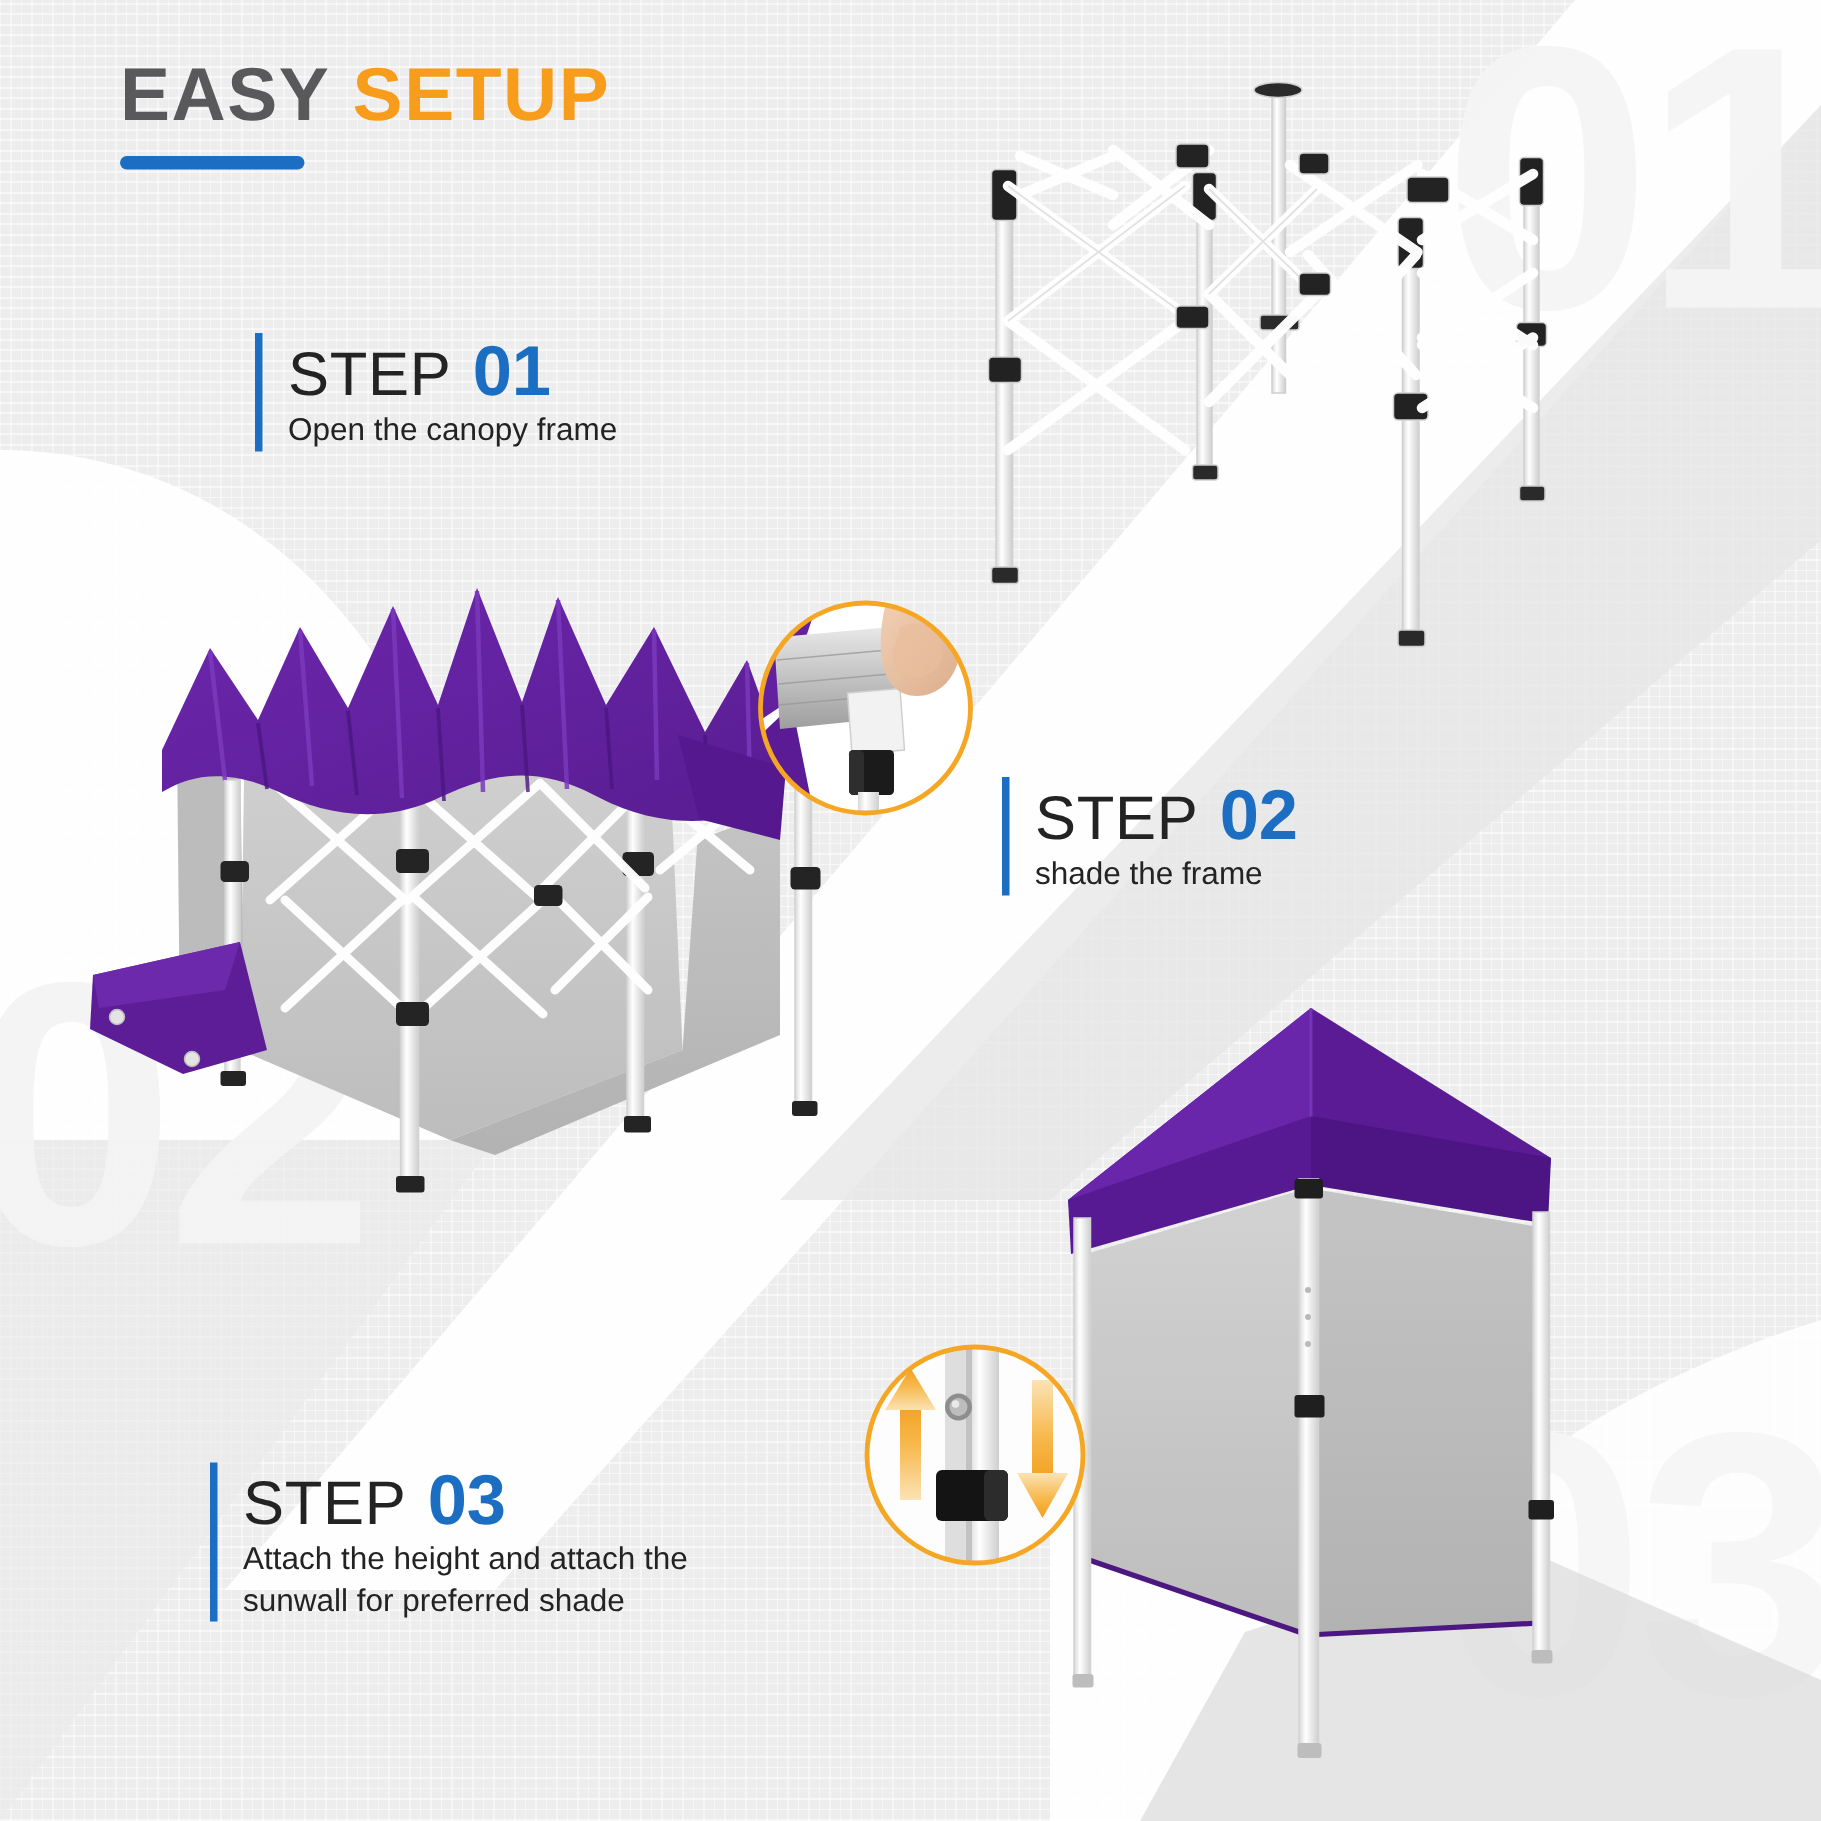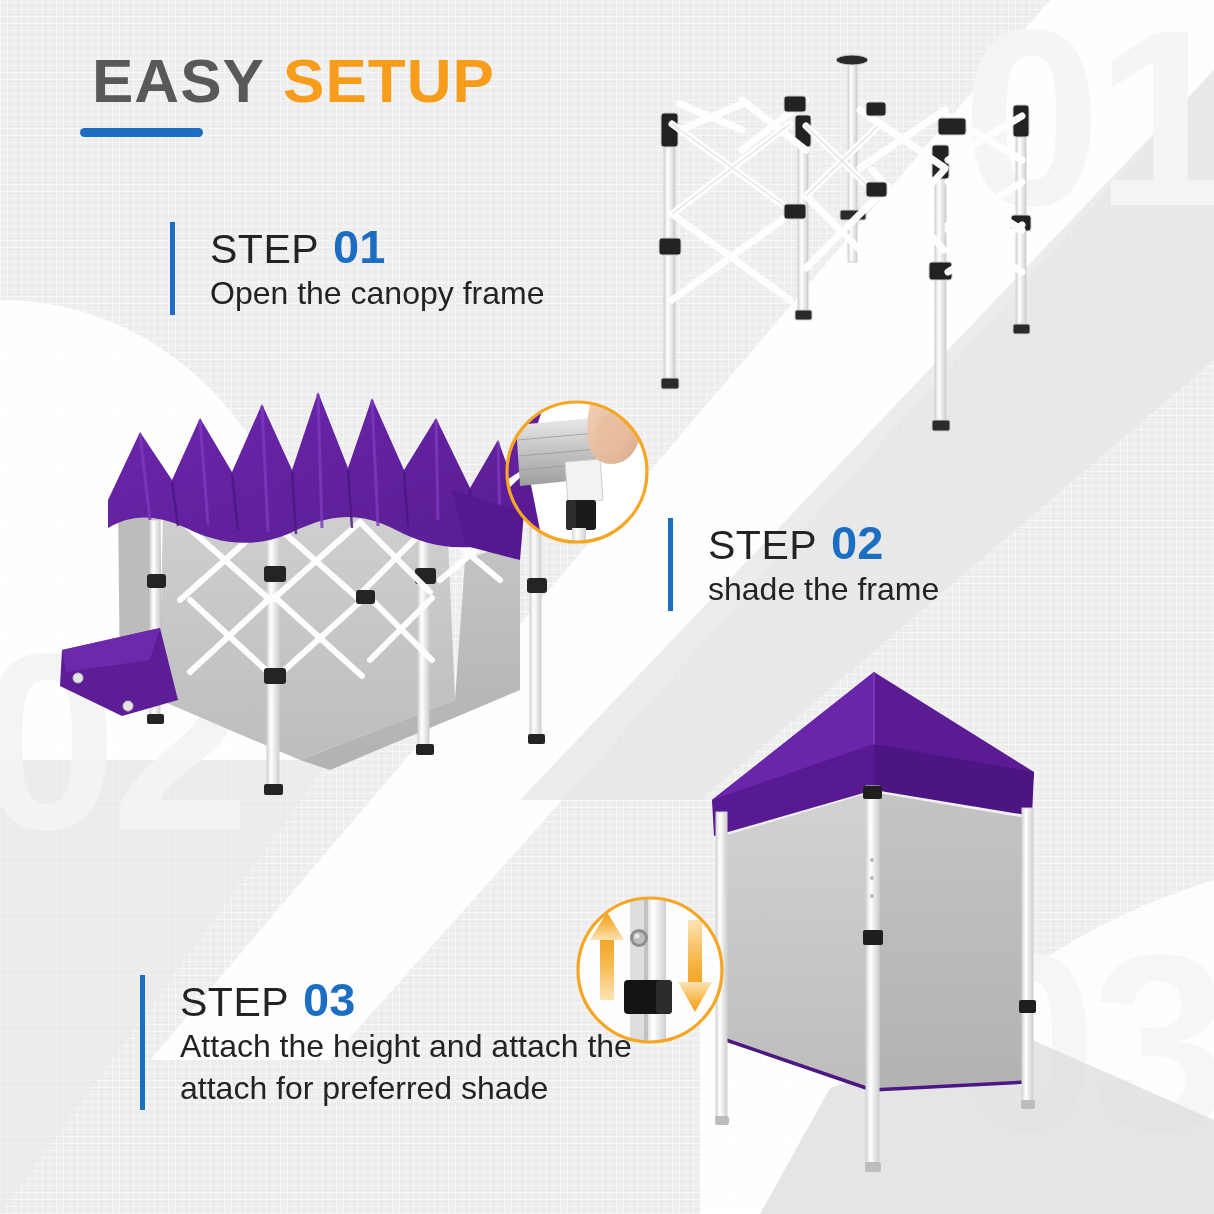--- a/index.html
+++ b/index.html
@@ -45,41 +45,41 @@
   .wm-02 { top: 640px; left: -22px;  font-size: 250px; color: rgba(243,243,243,0.95); }
   .wm-03 { top: 940px; right: -10px; font-size: 250px; color: rgba(246,246,246,0.95); }
 
   
   .header {
     position: absolute;
     top: 38px;
     left: 80px;
   }
   .title {
-    font-size: 62px;
+    font-size: 50px;
     font-weight: 700;
     letter-spacing: 1px;
     line-height: 1;
-    margin: 12px;
+    margin: 0;
     white-space: nowrap;
   }
   .title .t-easy  { color: #59595b; }
   .title .t-setup { color: #f89c1c; }
   .title-rule {
     margin-top: 16px;
     width: 123px;
     height: 9px;
     border-radius: 5px;
     background: #1b6ec2;
   }
 
   
   .step {
     position: absolute;
-    padding-left: 35px;
+    padding-left: 17px;
     border-left: 5px solid #1b6ec2;
   }
   .step-head {
     font-size: 41px;
     line-height: 1.05;
     white-space: nowrap;
     margin-bottom: 2px;
   }
   .step-head .s-word {
     color: #232323;
@@ -87,21 +87,21 @@
     letter-spacing: 0.5px;
   }
   .step-head .s-num {
     color: #1b6ec2;
     font-weight: 700;
     font-size: 47px;
     margin-left: 14px;
     letter-spacing: 0px;
   }
   .step-desc {
-    font-size: 32px;
+    font-size: 21px;
     color: #232323;
     line-height: 1.30;
     font-weight: 400;
     max-width: 520px;
   }
   .step-desc span { display: block; white-space: nowrap; }
 
   #step-1 { top: 222px; left: 170px; }
   #step-2 { top: 518px; left: 668px; }
   #step-3 { top: 975px; left: 140px; }
@@ -464,17 +464,17 @@
       <span>shade the frame</span>
     </div>
   </div>
 
   <div class="step" id="step-3">
     <div class="step-head">
       <span class="s-word">STEP</span><span class="s-num">03</span>
     </div>
     <div class="step-desc">
       <span>Attach the height and attach the</span>
-      <span>attach for preferred shade</span>
+      <span>sunwall for preferred shade</span>
     </div>
   </div>
 
 </div>
 
 </body></html>

